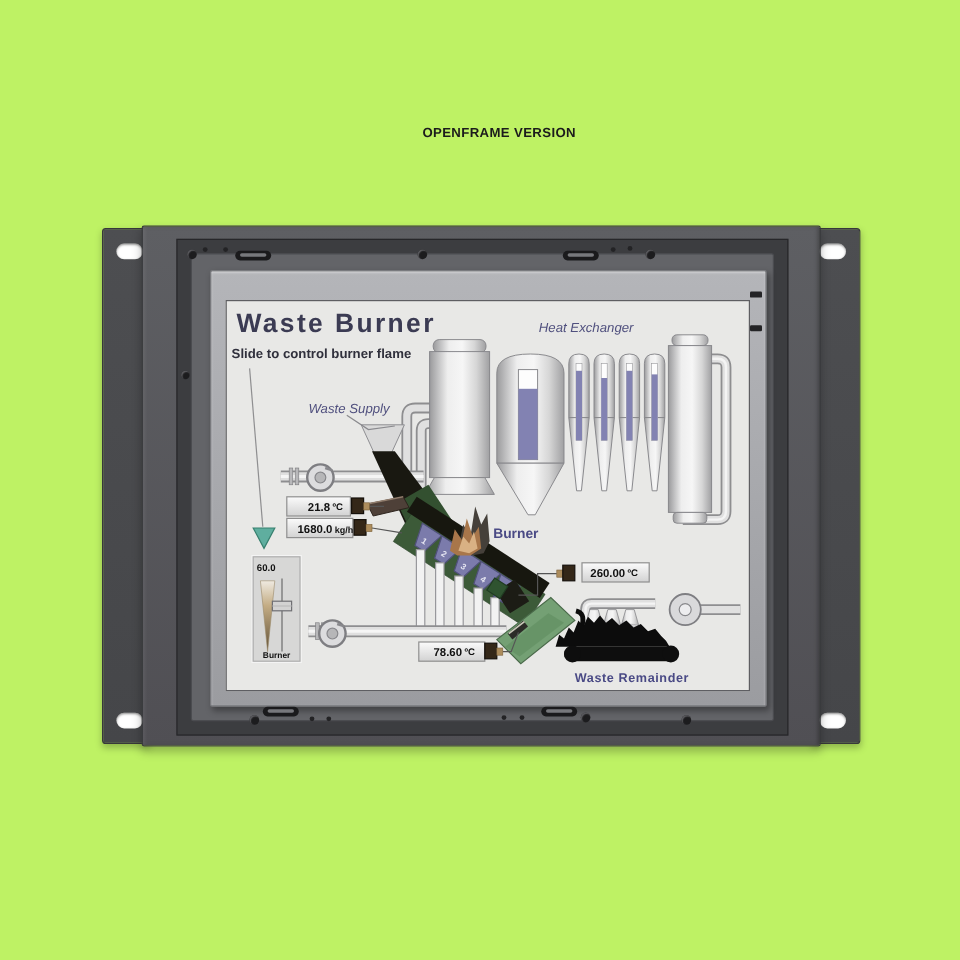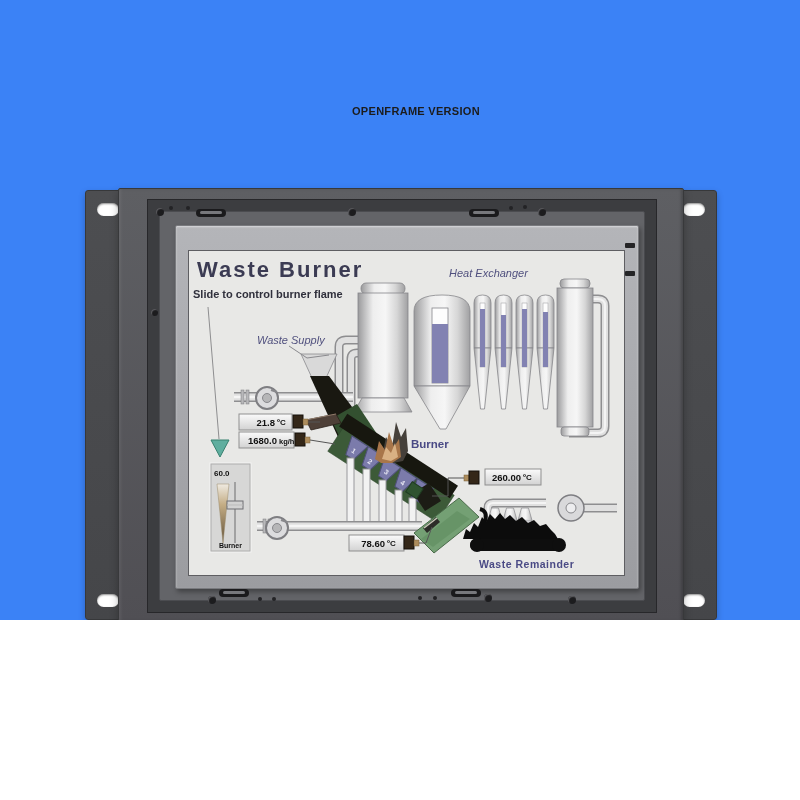--- a/index.html
+++ b/index.html
@@ -1,16 +1,16 @@
 <!DOCTYPE html>
 <html><head>
 <meta charset="utf-8">
 <style>
   html,body{margin:0;padding:0;background:#fff;}
-  .stage{position:relative;width:800px;height:620px;background:#3b82f6;overflow:hidden;
+  .stage{position:relative;width:800px;height:800px;background:#bef264;overflow:hidden;
          font-family:"Liberation Sans",sans-serif;}
   .caption{position:absolute;left:352px;top:105px;font-size:11px;font-weight:bold;
            color:#1c1c1c;letter-spacing:.3px;}
   .monitor{position:absolute;left:85px;top:188px;width:630px;height:432px;}
   .ear{position:absolute;top:2px;width:38px;height:428px;background:linear-gradient(180deg,#4d4e51,#454649);
        border-radius:3px;border:1px solid #37383a;box-shadow:0 3px 6px rgba(0,0,0,.25);}
   .hole{position:absolute;width:22px;height:13px;background:#fff;border-radius:7px;
         box-shadow:inset 0 1px 2px rgba(0,0,0,.45);}
   .mbody{position:absolute;left:33px;top:0;width:564px;height:432px;
          background:linear-gradient(180deg,#5e5f63,#504f54);border:1px solid #38393b;border-radius:2px;

